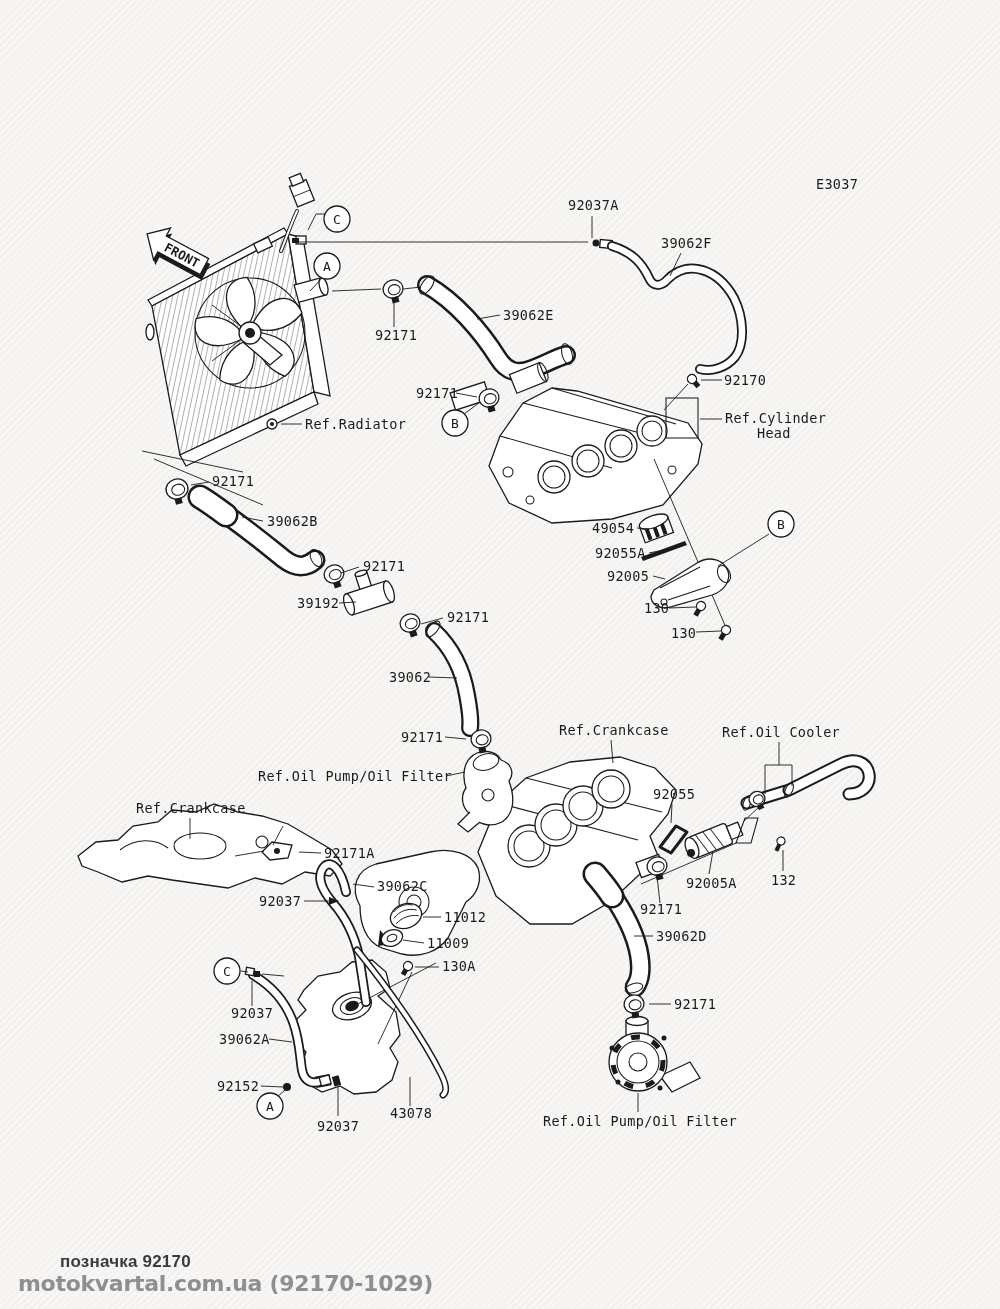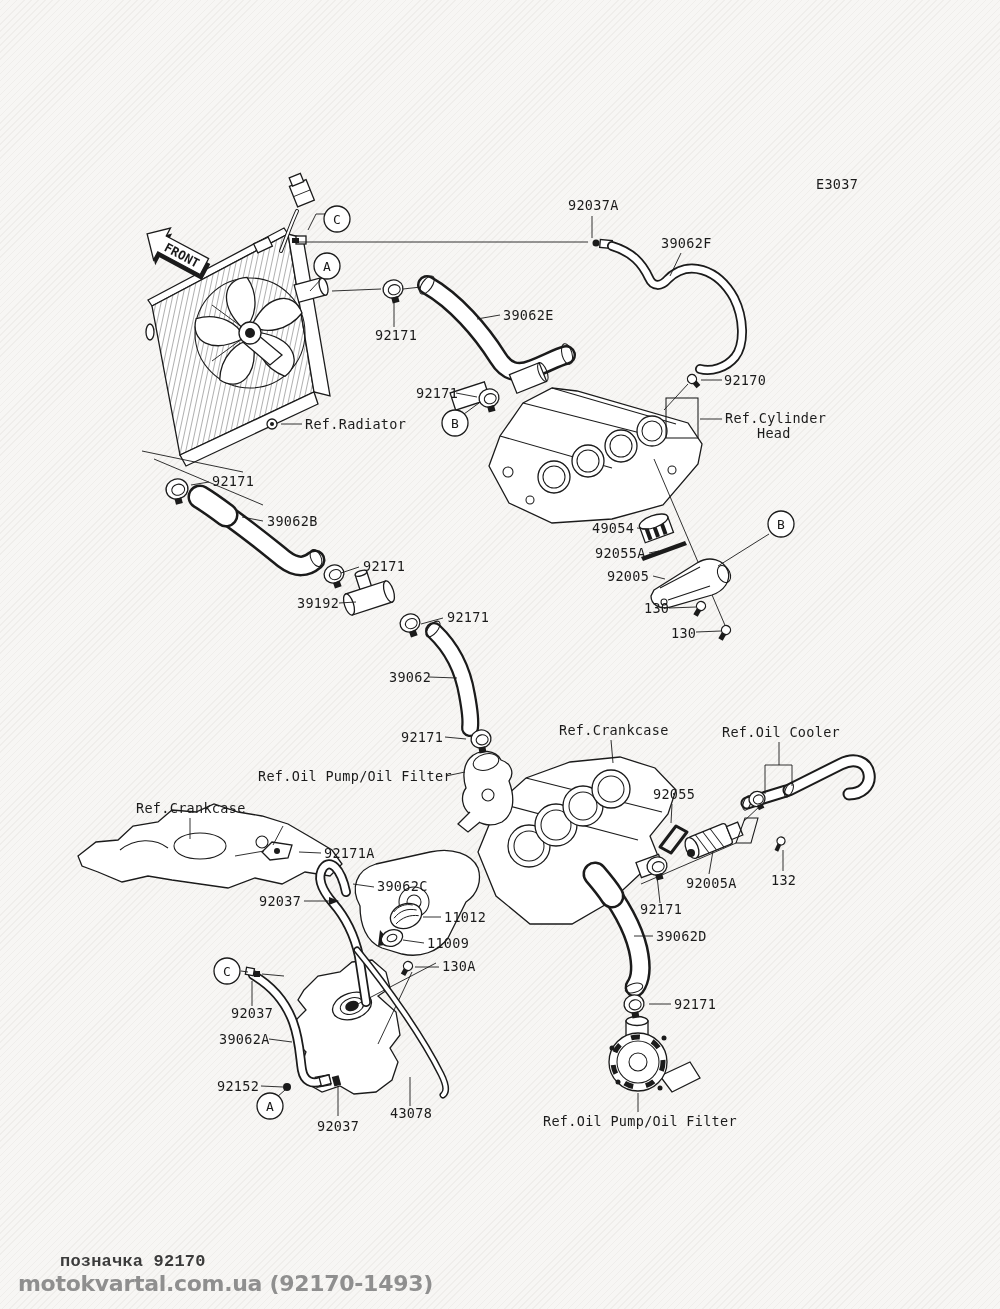--- a/index.html
+++ b/index.html
@@ -9,21 +9,21 @@
     background-image:repeating-linear-gradient(315deg, rgba(140,130,118,.07) 0px, rgba(140,130,118,.07) 1px, transparent 1px, transparent 5px);}
   svg{position:absolute;left:0;top:0;}
   .lbl{font-family:"DejaVu Sans Mono",monospace;font-size:13.5px;fill:#1b1b1b;letter-spacing:.3px;}
   .cir{font-family:"DejaVu Sans Mono",monospace;font-size:13px;fill:#1b1b1b;text-anchor:middle;}
   .ln{stroke:#1b1b1b;stroke-width:.9;fill:none;}
   .ol{stroke:#1b1b1b;stroke-width:1.3;fill:#fff;}
   .ol2{stroke:#1b1b1b;stroke-width:1.05;fill:none;}
   .blk{fill:#1b1b1b;stroke:none;}
   .tubeO{stroke:#1b1b1b;fill:none;stroke-linecap:round;}
   .tubeI{stroke:#fff;fill:none;stroke-linecap:round;}
-  .footer-caption{position:absolute;left:60px;top:1252px;font-family:Liberation Mono, monospace;
+  .footer-caption{position:absolute;left:60px;top:1252px;font-family:Liberation Sans, sans-serif;
     font-weight:bold;font-size:17px;color:#3b3b3b;letter-spacing:.2px;}
   .footer-watermark{position:absolute;left:18px;top:1271px;font-family:"DejaVu Sans",sans-serif;
     font-weight:bold;font-size:22px;color:#8f8f8f;letter-spacing:-.3px;}
 </style>
 </head>
 <body>
 
 <div class="canvas">
 <svg width="1000" height="1309" viewBox="0 0 1000 1309">
   <defs>
@@ -473,14 +473,14 @@
       <text x="227" y="976" class="cir">C</text>
     </g>
     <g>
       <circle cx="270" cy="1106" r="13" class="ol"></circle>
       <text x="270" y="1111" class="cir">A</text>
     </g>
   </g>
 </svg>
 
 <div class="footer-caption">позначка 92170</div>
-<div class="footer-watermark">motokvartal.com.ua (92170-1493)</div>
+<div class="footer-watermark">motokvartal.com.ua (92170-1029)</div>
 </div>
 
 </body></html>

